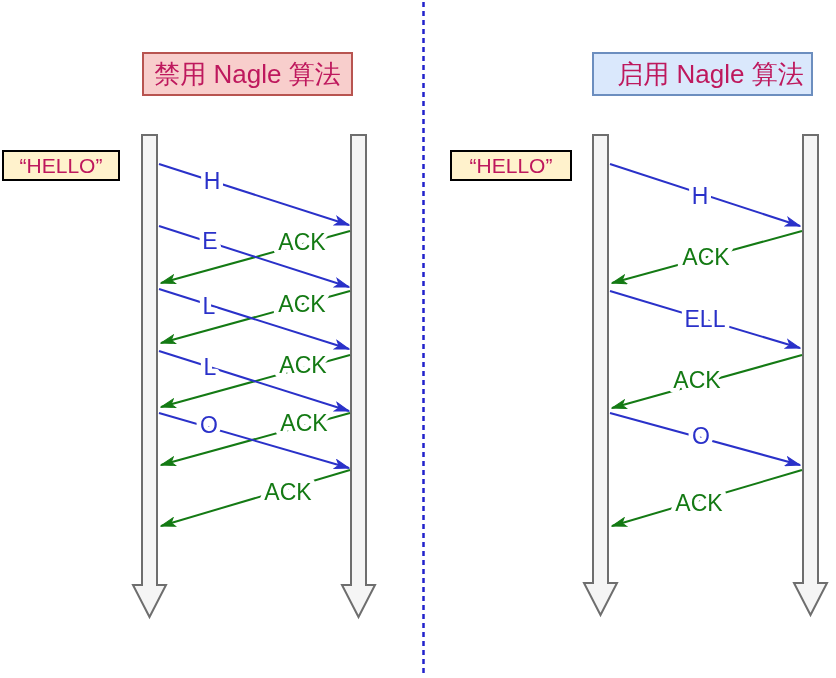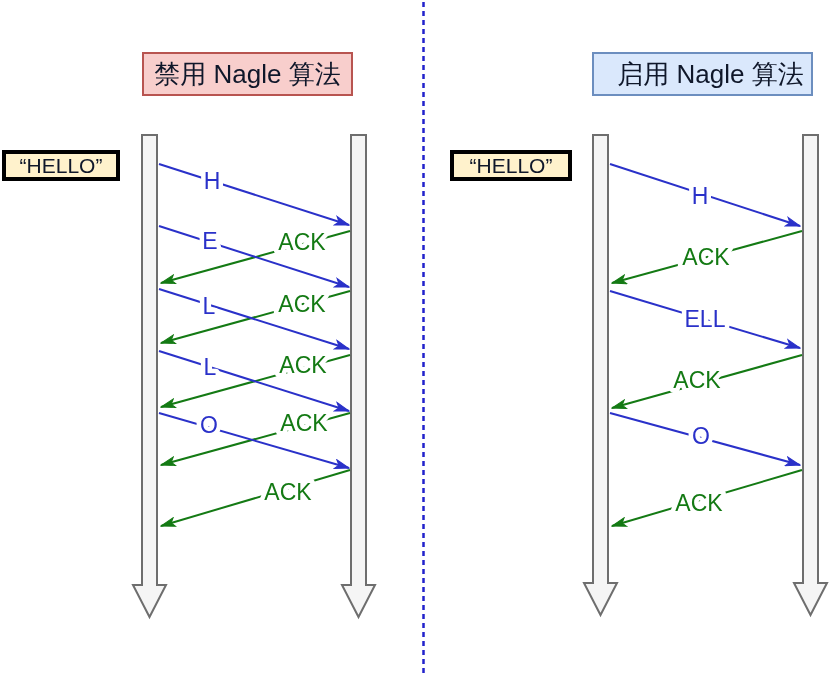--- a/index.html
+++ b/index.html
@@ -15,26 +15,26 @@
   .divider{stroke:#2222cc;stroke-width:2.5;stroke-dasharray:5 4;}
   .msg-label{
     font-family:"Liberation Sans",sans-serif;font-size:23px;
     text-anchor:middle;dominant-baseline:central;
     paint-order:stroke;stroke:#ffffff;stroke-width:9px;stroke-linejoin:round;
   }
   .msg-label.blue{fill:#2a31c9;}
   .msg-label.green{fill:#147a14;}
   .box{
     position:absolute;box-sizing:border-box;display:flex;align-items:center;justify-content:center;
-    color:#0f172a;white-space:nowrap;
+    color:#be185d;white-space:nowrap;
   }
   .title-box{font-size:26px;height:44px;top:52px;}
   .title-left{left:142px;width:211px;background:#f8cecc;border:2px solid #b85450;}
   .title-right{left:592px;width:221px;background:#dae8fc;border:2px solid #6c8ebf;padding-left:16px;}
-  .hello-box{font-size:21px;height:31px;top:150px;background:#fff2cc;border:4px solid #000000;}
+  .hello-box{font-size:21px;height:31px;top:150px;background:#fff2cc;border:2px solid #000000;}
   .hello-left{left:2px;width:118px;}
   .hello-right{left:450px;width:122px;}
 </style>
 </head>
 <body>
 
 <div class="canvas">
 
   <svg width="836" height="678" viewBox="0 0 836 678">
     <defs>

